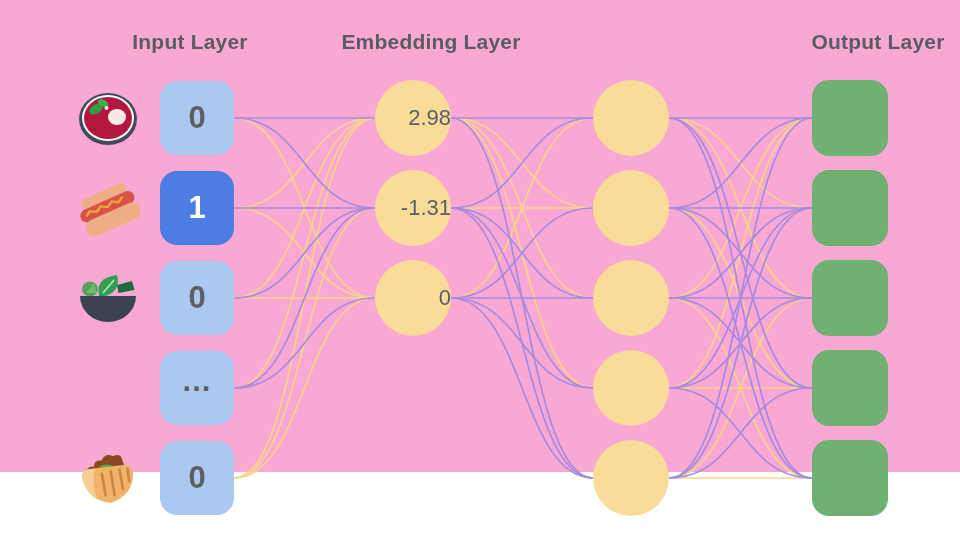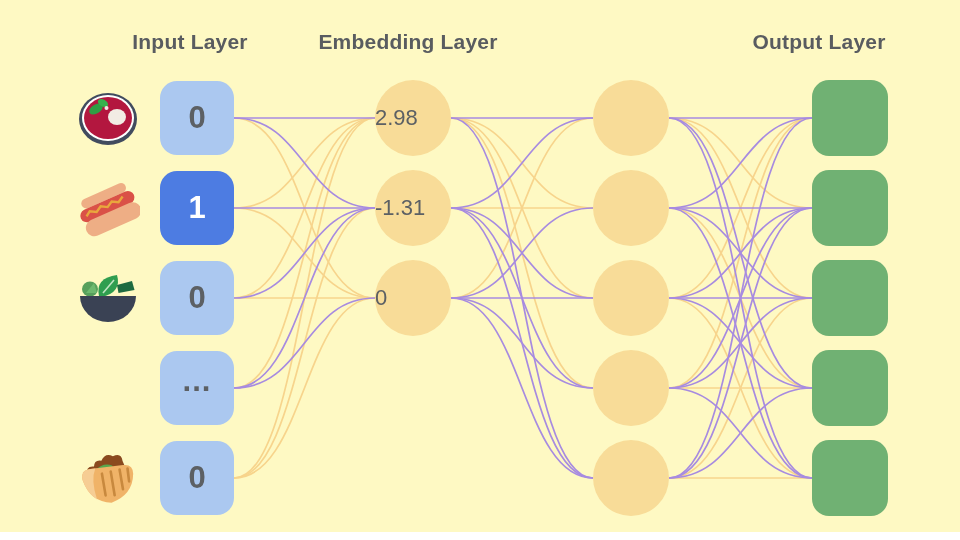--- a/index.html
+++ b/index.html
@@ -1,28 +1,28 @@
 <!DOCTYPE html>
 <html style="--input-bg: #abc8f0; --input-sel: #4d7ce2; --node-yellow: #f8dc98; --node-green: #70b173;"><head>
 <meta charset="utf-8">
 <style>
   html,body{margin:0;padding:0;background:#ffffff;}
   body{width:960px;height:540px;overflow:hidden;font-family:"Liberation Sans",sans-serif;}
-  .stage{position:relative;width:960px;height:532px;background:#fef9c3;}
+  .stage{position:relative;width:960px;height:472px;background:#f9a8d4;}
   #edge-svg{position:absolute;left:0;top:0;width:960px;height:540px;}
   .layer-title{position:absolute;top:30px;transform:translateX(-50%);font-weight:bold;
     font-size:21px;color:#595c60;white-space:nowrap;letter-spacing:.2px;}
   .food-icon{position:absolute;left:76px;width:64px;height:64px;}
   .food-icon svg{width:100%;height:100%;display:block;}
   .inode{position:absolute;left:160px;width:74px;height:74px;border-radius:17px;
     background:var(--input-bg,#abc8f0);display:flex;align-items:center;justify-content:center;
     font-weight:bold;font-size:31px;color:#5c6064;}
   .inode.selected{background:var(--input-sel,#4d7ce2);color:#ffffff;}
   .enode{position:absolute;width:76px;height:76px;border-radius:50%;
-    background:var(--node-yellow,#f8dc98);display:flex;align-items:center;justify-content:flex-start;
+    background:var(--node-yellow,#f8dc98);display:flex;align-items:center;justify-content:flex-end;
     font-size:22px;color:#5c6064;}
   .enode.c1{left:375px;} .enode.c2{left:593px;}
   .onode{position:absolute;left:812px;width:76px;height:76px;border-radius:17px;
     background:var(--node-green,#70b173);}
   .val.dots{transform:translateY(-7px);letter-spacing:1px;}
 </style>
 </head>
 <body>
 
 <div class="stage">
@@ -79,22 +79,22 @@
       <path d="M669,298 C740.5,298 740.5,388 812,388" stroke="#a78be0" stroke-width="1.7" fill="none"></path>
       <path d="M669,388 C740.5,388 740.5,208 812,208" stroke="#a78be0" stroke-width="1.7" fill="none"></path>
       <path d="M669,388 C740.5,388 740.5,298 812,298" stroke="#a78be0" stroke-width="1.7" fill="none"></path>
       <path d="M669,388 C740.5,388 740.5,478 812,478" stroke="#a78be0" stroke-width="1.7" fill="none"></path>
       <path d="M669,478 C740.5,478 740.5,118 812,118" stroke="#a78be0" stroke-width="1.7" fill="none"></path>
       <path d="M669,478 C740.5,478 740.5,208 812,208" stroke="#a78be0" stroke-width="1.7" fill="none"></path>
       <path d="M669,478 C740.5,478 740.5,388 812,388" stroke="#a78be0" stroke-width="1.7" fill="none"></path>
     </svg>
 
   <div class="layer-title" style="left:190px">Input Layer</div>
-  <div class="layer-title" style="left:408px">Embedding Layer</div>
-  <div class="layer-title" style="left:819px">Output Layer</div>
+  <div class="layer-title" style="left:431px">Embedding Layer</div>
+  <div class="layer-title" style="left:878px">Output Layer</div>
 
   <div class="food-icon" style="top:86px">
     <svg viewBox="0 0 64 64">
       <ellipse cx="32" cy="33" rx="29" ry="26" fill="#414b5e"></ellipse>
       <ellipse cx="32" cy="32" rx="26" ry="23" fill="#ffffff"></ellipse>
       <ellipse cx="32" cy="32" rx="24" ry="21" fill="#b3173f"></ellipse>
       <ellipse cx="41" cy="31" rx="9" ry="8" fill="#f2ece4"></ellipse>
       <path d="M41,23 l3,4 l-5,1 z" fill="#f2ece4"></path>
       <ellipse cx="20" cy="23" rx="7.5" ry="4.5" fill="#2f9e44" transform="rotate(-32 20 23)"></ellipse>
       <ellipse cx="27" cy="17" rx="5.5" ry="3.5" fill="#37b24d" transform="rotate(28 27 17)"></ellipse>

